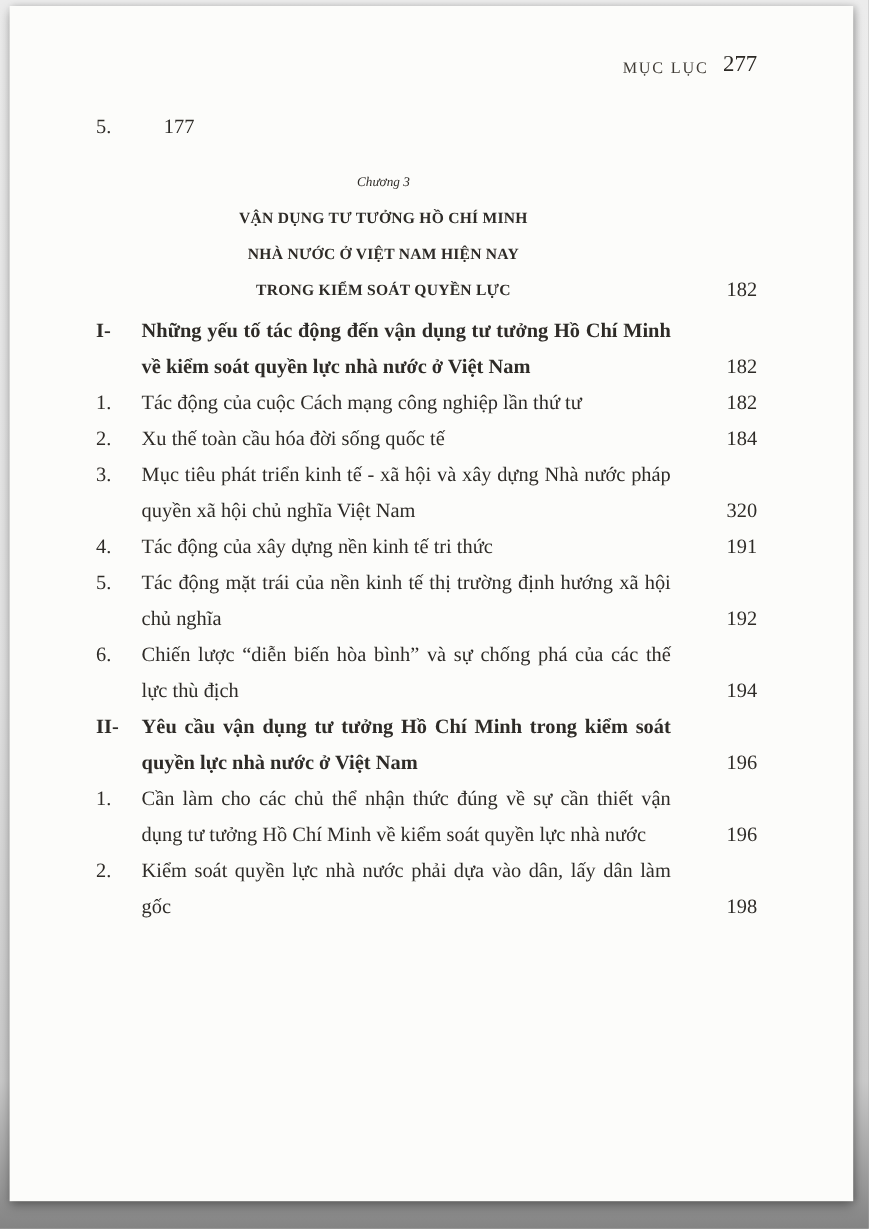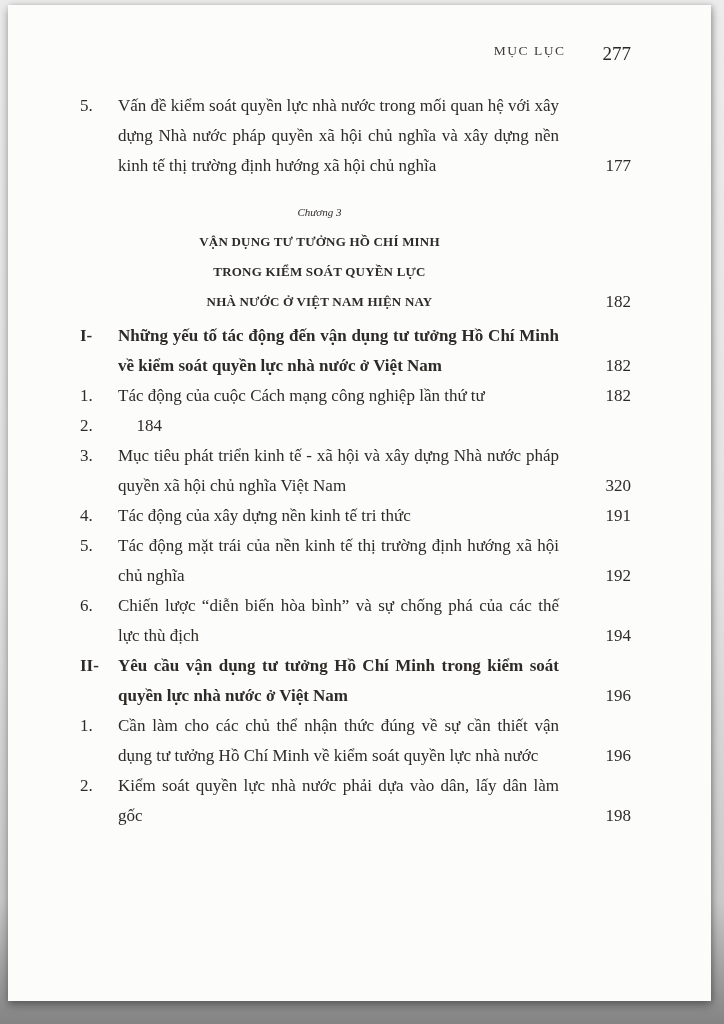--- a/index.html
+++ b/index.html
@@ -12,23 +12,22 @@
     position:relative; width:724px; height:1024px;
     background:linear-gradient(180deg,#ececec 0%, #e2e2e2 55%, #c9c9c9 88%, #838383 100%);
   }
   .page {
     position:absolute; left:8px; top:5px; right:13px; bottom:23px;
     background:#fcfcfa;
     box-shadow:0 4px 9px rgba(0,0,0,0.35), 2px 0 5px rgba(0,0,0,0.15);
     color:#2e2b27;
   }
   .header {
-    display:flex; justify-content:flex-end; align-items:flex-start;
+    display:flex; justify-content:flex-end; align-items:flex-end;
     padding:38px 80px 0 72px;
-    gap:25px;
   }
   .header-label { font-size:13.5px; letter-spacing:1.5px; color:#403c36; }
   .header-page  { font-size:19px; margin-left:12px; color:#2b2824; }
 
   .toc { padding:0 80px 0 72px; font-size:17px; }
 
   .entry { display:flex; line-height:30px; }
   .entry .num  { flex:0 0 38px; }
   .entry .text { flex:1; text-align:justify; padding-right:28px; }
   .entry .pg   { flex:0 0 44px; text-align:right; align-self:flex-end; }
@@ -54,46 +53,46 @@
 
     <div class="header">
       <span class="header-label">MỤC LỤC</span>
       <span class="header-page">277</span>
     </div>
 
     <div class="toc">
 
       <div class="entry first">
         <span class="num">5.</span>
-        <span class="text">Vấn đề kiểm soát quyền lực nhà nước trong mối quan hệ với xây dựng Nhà nước pháp quyền xã hội chủ nghĩa và xây dựng nền kinh tế thị trường định hướng xã hội chủ nghĩa</span>
         <span class="pg">177</span>
       </div>
 
       <div class="chapter">
         <div class="chapter-label">Chương 3</div>
         <div class="chapter-title">VẬN DỤNG TƯ TƯỞNG HỒ CHÍ MINH</div>
+        <div class="chapter-title">NHÀ NƯỚC Ở VIỆT NAM HIỆN NAY</div>
         <div class="chapter-title">TRONG KIỂM SOÁT QUYỀN LỰC</div>
-        <div class="chapter-title">NHÀ NƯỚC Ở VIỆT NAM HIỆN NAY</div>
         <span class="chapter-page">182</span>
       </div>
 
       <div class="entry bold">
         <span class="num">I-</span>
         <span class="text">Những yếu tố tác động đến vận dụng tư tưởng Hồ Chí Minh về kiểm soát quyền lực nhà nước ở Việt Nam</span>
         <span class="pg">182</span>
       </div>
 
       <div class="entry">
         <span class="num">1.</span>
         <span class="text">Tác động của cuộc Cách mạng công nghiệp lần thứ tư</span>
         <span class="pg">182</span>
       </div>
 
       <div class="entry">
         <span class="num">2.</span>
+        <span class="text">Xu thế toàn cầu hóa đời sống quốc tế</span>
         <span class="pg">184</span>
       </div>
 
       <div class="entry">
         <span class="num">3.</span>
         <span class="text">Mục tiêu phát triển kinh tế - xã hội và xây dựng Nhà nước pháp quyền xã hội chủ nghĩa Việt Nam</span>
         <span class="pg">320</span>
       </div>
 
       <div class="entry">

